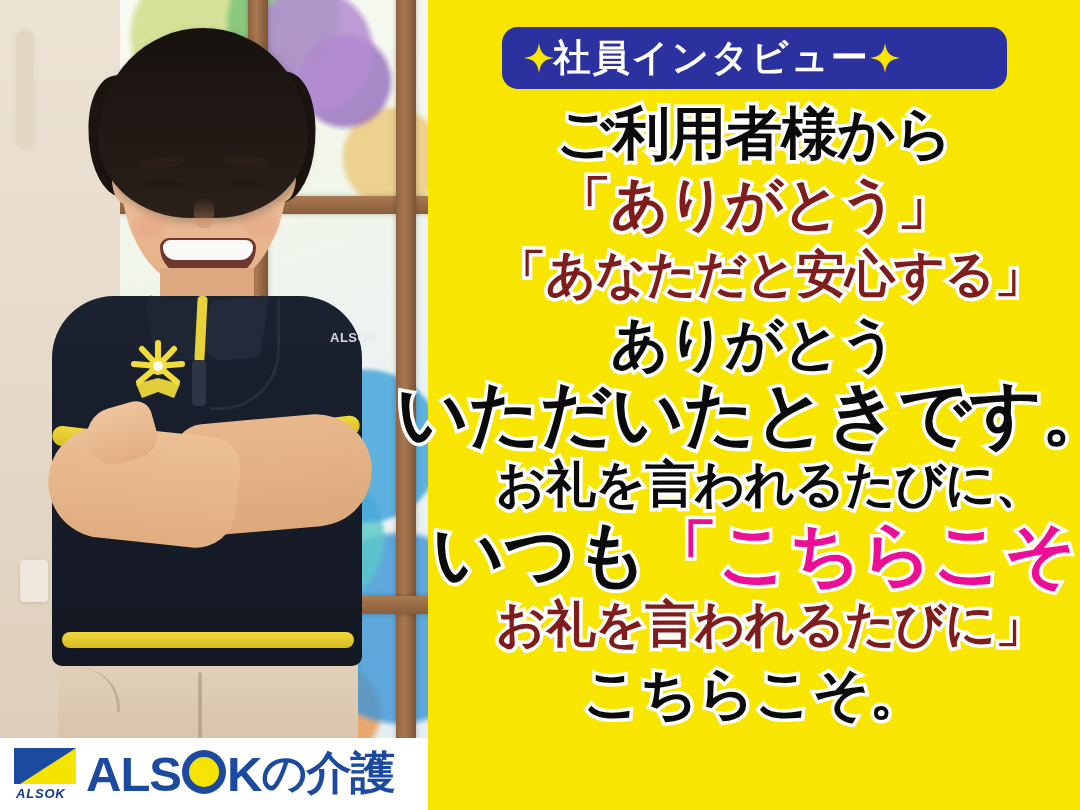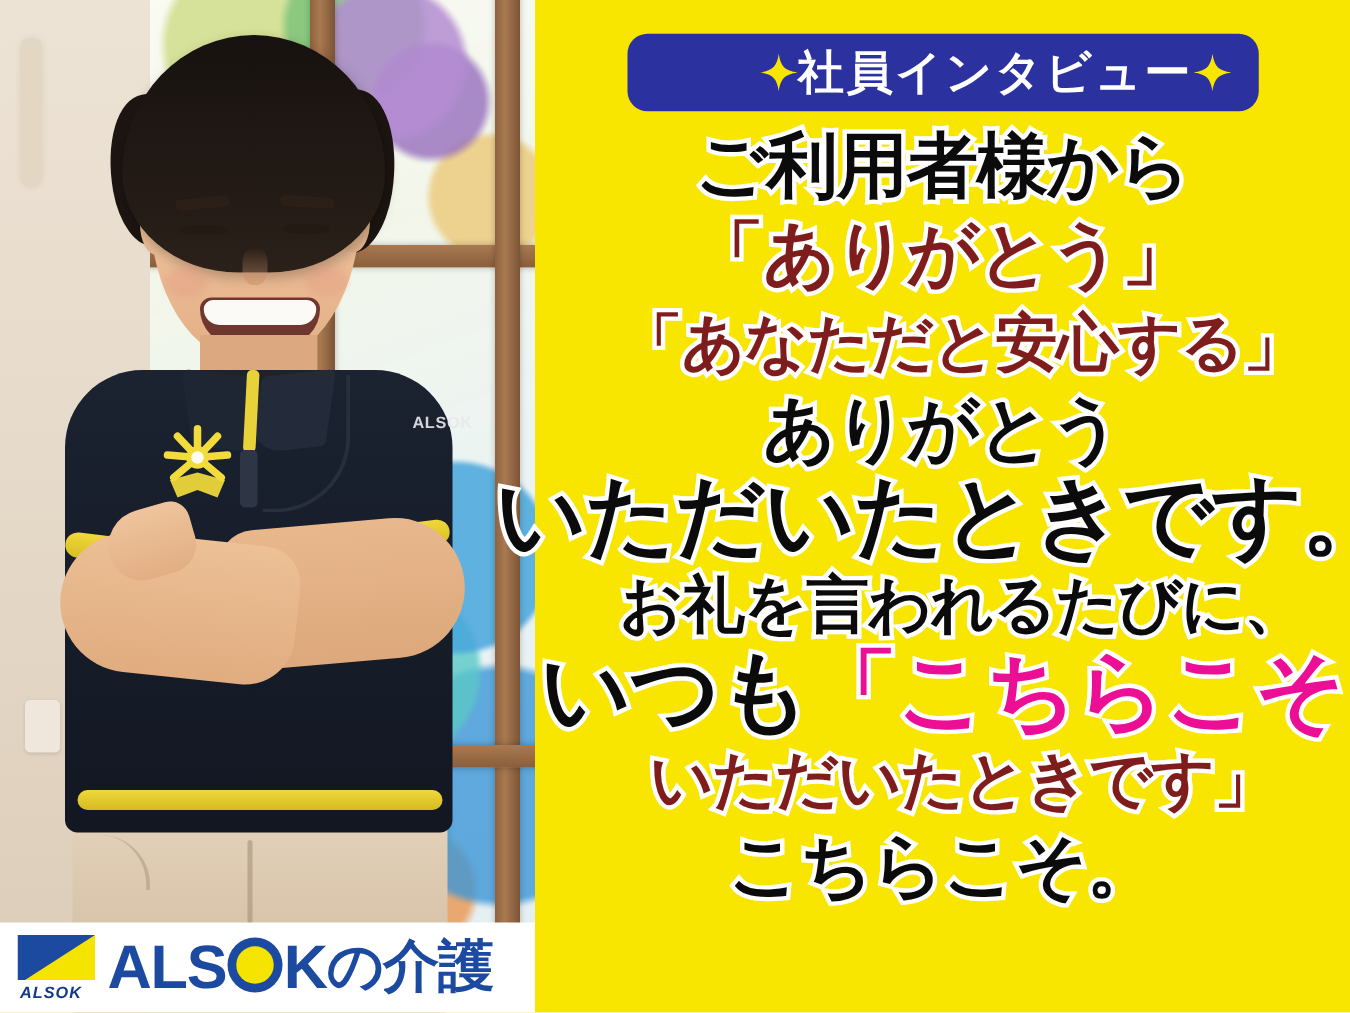--- a/index.html
+++ b/index.html
@@ -246,21 +246,21 @@
     width:652px; height:810px; flex:0 0 652px;
     background:#F8E500;
     display:flex; flex-direction:column; align-items:center;
   }
   
   #badge {
     margin-top:27px;
     width:505px; height:62px;
     background:#2C31A0;
     border-radius:16px;
-    display:flex; align-items:center; justify-content:flex-end;
+    display:flex; align-items:center; justify-content:flex-start;
     padding:0 22px;
   }
   .sparkle { width:30px; height:30px; flex:0 0 30px; }
   #badge-text {
     color:#FFFFFF;
     font-family:"DejaVu Sans","Liberation Sans",sans-serif;
     font-size:37px; font-weight:bold; letter-spacing:2px;
     white-space:nowrap;
   }
   
@@ -400,18 +400,18 @@
     </div>
 
     <div id="quote">
       <div class="qline black">ご利用者様から</div>
       <div class="qline pink">「ありがとう」</div>
       <div class="qline pink w-xs">「あなただと安心する」</div>
       <div class="qline black">ありがとう</div>
       <div class="qline black w-sm">いただいたときです。</div>
       <div class="qline black w-xs">お礼を言われるたびに、</div>
       <div class="qline mixed w-sm"><span>いつも</span><span class="pk">「こちらこそ</span></div>
-      <div class="qline pink w-xs">いただいたときです」</div>
+      <div class="qline pink w-xs">お礼を言われるたびに」</div>
       <div class="qline black">こちらこそ。</div>
     </div>
   </div>
 
 </div>
 
 </body></html>

